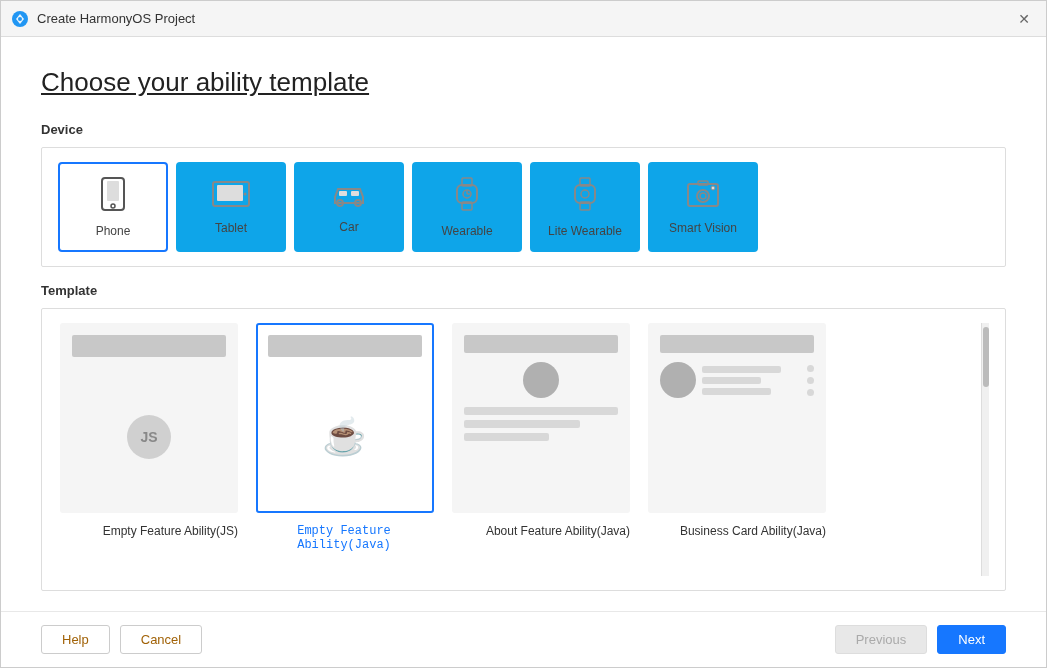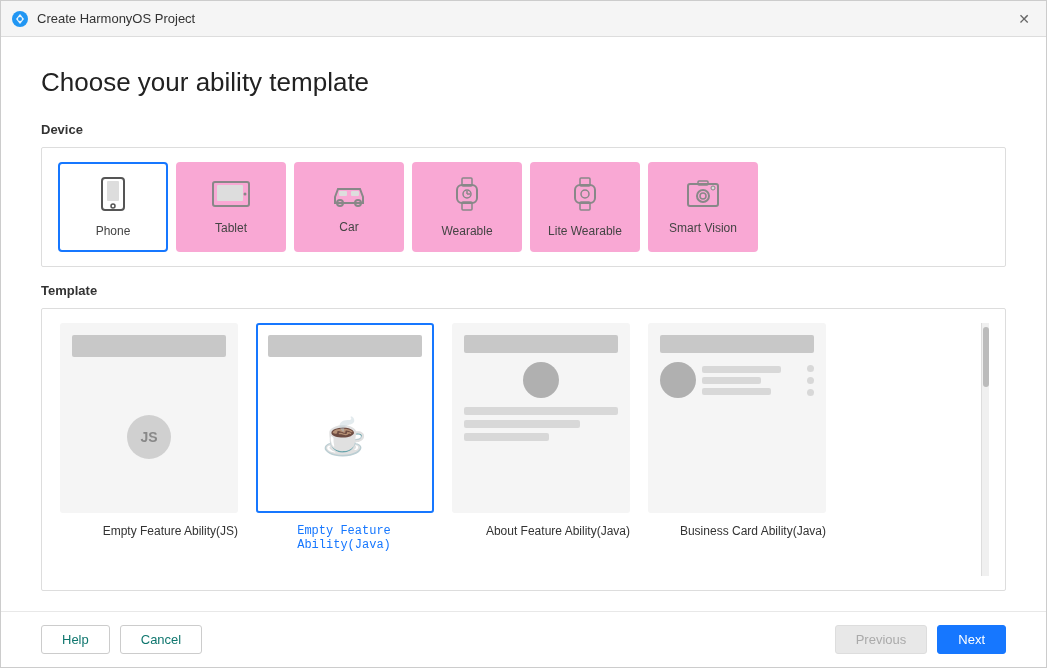--- a/index.html
+++ b/index.html
@@ -60,20 +60,21 @@
       padding: 30px 40px 20px 40px;
       display: flex;
       flex-direction: column;
       overflow: hidden;
     }
     .page-title {
       font-size: 26px;
       font-weight: 400;
       color: #222;
       margin-bottom: 24px;
+      text-decoration: underline;
     }
     .section-label {
       font-size: 13px;
       font-weight: 600;
       color: #333;
       margin-bottom: 10px;
     }
     .device-section {
       border: 1px solid #ddd;
       border-radius: 2px;
@@ -88,21 +89,21 @@
     .device-item {
       display: flex;
       flex-direction: column;
       align-items: center;
       justify-content: center;
       width: 110px;
       height: 90px;
       border: 2px solid transparent;
       border-radius: 4px;
       cursor: pointer;
-      background: #f9a8d4;
+      background: #0ea5e9;
       transition: border-color 0.15s;
       gap: 6px;
     }
     .device-item.selected {
       border-color: #1677ff;
       background: #fff;
     }
     .device-icon {
       font-size: 28px;
       color: #888;
@@ -259,21 +260,21 @@
       display: flex;
       gap: 10px;
     }
     .btn {
       padding: 6px 20px;
       font-size: 13px;
       border-radius: 3px;
       cursor: pointer;
       border: 1px solid #ccc;
       background: #fff;
-      color: #0f766e;
+      color: #a16207;
     }
     .btn-primary {
       background: #1677ff;
       color: #fff;
       border-color: #1677ff;
     }
     .btn-disabled {
       background: #e8e8e8;
       color: #aaa;
       border-color: #ddd;

